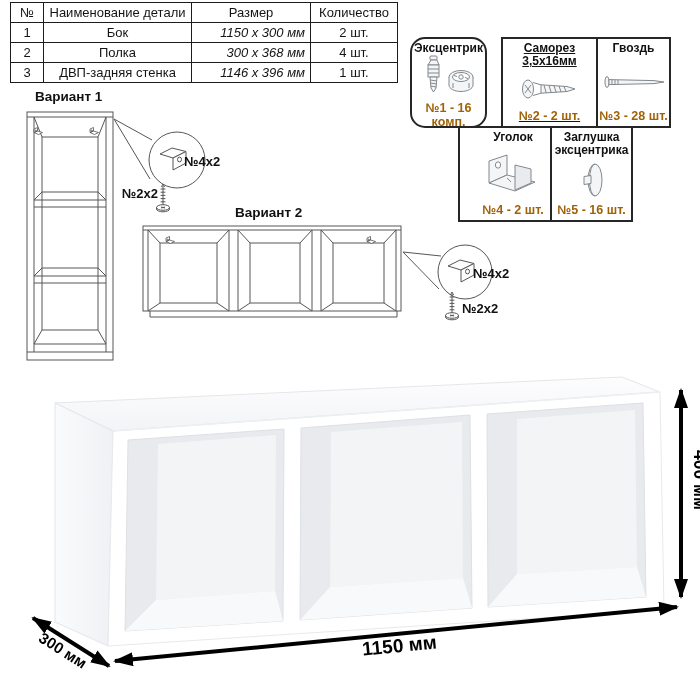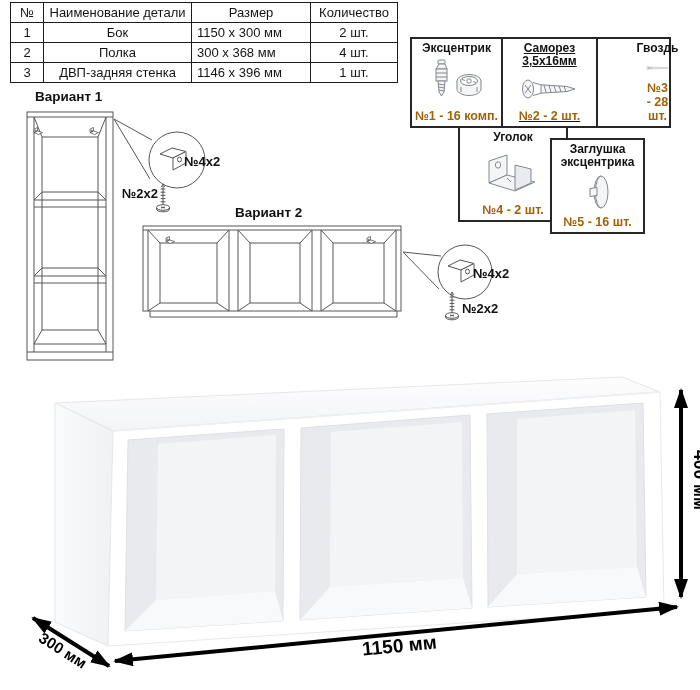--- a/index.html
+++ b/index.html
@@ -16,21 +16,21 @@
     position:absolute;left:10px;top:2px;
     border-collapse:collapse;table-layout:fixed;
     font-size:13px;line-height:16px;background:#fff;
   }
   table.parts-table th, table.parts-table td{
     border:1px solid #1c1c1c;padding:1px 5px;height:17px;
     font-weight:normal;white-space:nowrap;overflow:hidden;
   }
   .col-num{width:22px;text-align:center;}
   .col-name{width:148px;text-align:left;}
-  .col-size{width:108px;text-align:left;}
+  .col-size{width:108px;text-align:right;font-style:italic;}
   .col-qty{width:76px;text-align:center;}
   table.parts-table th{text-align:center;}
   table.parts-table td.name{text-align:center;}
 
   
   .hw-cell{
     position:absolute;box-sizing:border-box;border:2px solid #262626;
     background:#fff;display:flex;flex-direction:column;align-items:center;
   }
   .hw-title{
@@ -204,21 +204,21 @@
     </tr>
     <tr>
       <td class="col-num">3</td>
       <td class="name">ДВП-задняя стенка</td>
       <td class="col-size">1146 x 396 мм</td>
       <td class="col-qty">1 шт.</td>
     </tr>
   </tbody>
     </table>
 
-  <div class="hw-cell" style="left:410px;top:37px;width:93px;height:91px;">
+  <div class="hw-cell" style="left:410px;top:37px;width:77px;height:91px;border-radius:15px;">
     <div class="hw-title">Эксцентрик</div>
     <div class="hw-icon">
       <svg width="62" height="46" viewBox="0 0 62 46">
         <g stroke="#82888d" stroke-width="1" fill="#f4f5f6">
           <rect x="12" y="1" width="7" height="4" rx="1"></rect>
           <path d="M10,10 L21,10 L19,5 L13,5 z"></path>
           <rect x="10" y="10" width="11" height="12"></rect>
           <line x1="10" y1="14" x2="21" y2="14"></line>
             <line x1="10" y1="18" x2="21" y2="18"></line>
           <path d="M12,22 h7 l-1,11 l-2.5,4 l-2.5,-4 z"></path>
@@ -251,21 +251,21 @@
           <line x1="30" y1="14.4" x2="32.2" y2="21.6"></line>
           <line x1="35" y1="14.7" x2="37.2" y2="21.4"></line>
           <line x1="40" y1="15" x2="42.2" y2="21.1"></line>
           <line x1="45" y1="15.3" x2="47.2" y2="20.8"></line>
         </g>
       </svg>
     </div>
     <div class="hw-count">№2 - 2 шт.</div>
   </div>
 
-  <div class="hw-cell" style="left:596px;top:37px;width:75px;height:91px;padding-left:48px;">
+  <div class="hw-cell" style="left:596px;top:37px;width:75px;height:91px;">
     <div class="hw-title">Гвоздь</div>
     <div class="hw-icon">
       <svg width="64" height="22" viewBox="0 0 64 22">
         <g stroke="#82888d" stroke-width="1" fill="#f4f5f6">
           <ellipse cx="5" cy="11" rx="2" ry="5.5"></ellipse>
           <polygon points="7,8.6 52,9.6 62,11 52,12.6 7,13.6"></polygon>
           <line x1="10" y1="8.8" x2="10" y2="13.4"></line>
           <line x1="13" y1="8.9" x2="13" y2="13.3"></line>
           <line x1="16" y1="9" x2="16" y2="13.2"></line>
         </g>
@@ -283,21 +283,21 @@
           <ellipse cx="13" cy="14" rx="2.6" ry="3.2" fill="#fff"></ellipse>
           <path d="M4,32 L22,24 L50,31 L30,40 z"></path>
           <path d="M30,14 L46,18 L46,32 L30,39 z" fill="#e9ebee"></path>
           <path d="M22,27 l4,4" fill="none"></path>
         </g>
       </svg>
     </div>
     <div class="hw-count">№4 - 2 шт.</div>
   </div>
 
-  <div class="hw-cell" style="left:550px;top:126px;width:95px;height:96px;margin-top:12px;">
+  <div class="hw-cell" style="left:550px;top:126px;width:83px;height:96px;">
     <div class="hw-title">Заглушка эксцентрика</div>
     <div class="hw-icon">
       <svg width="34" height="46" viewBox="0 0 34 46">
         <g stroke="#82888d" stroke-width="1" fill="#f4f5f6">
           <ellipse cx="20" cy="23" rx="7" ry="16"></ellipse>
           <path d="M20,7 a5.5,16 0 0 0 0,32" fill="none"></path>
           <path d="M9,19.5 L16,18.5 L16,26.5 L9,27.5 z"></path>
         </g>
       </svg>
     </div>

